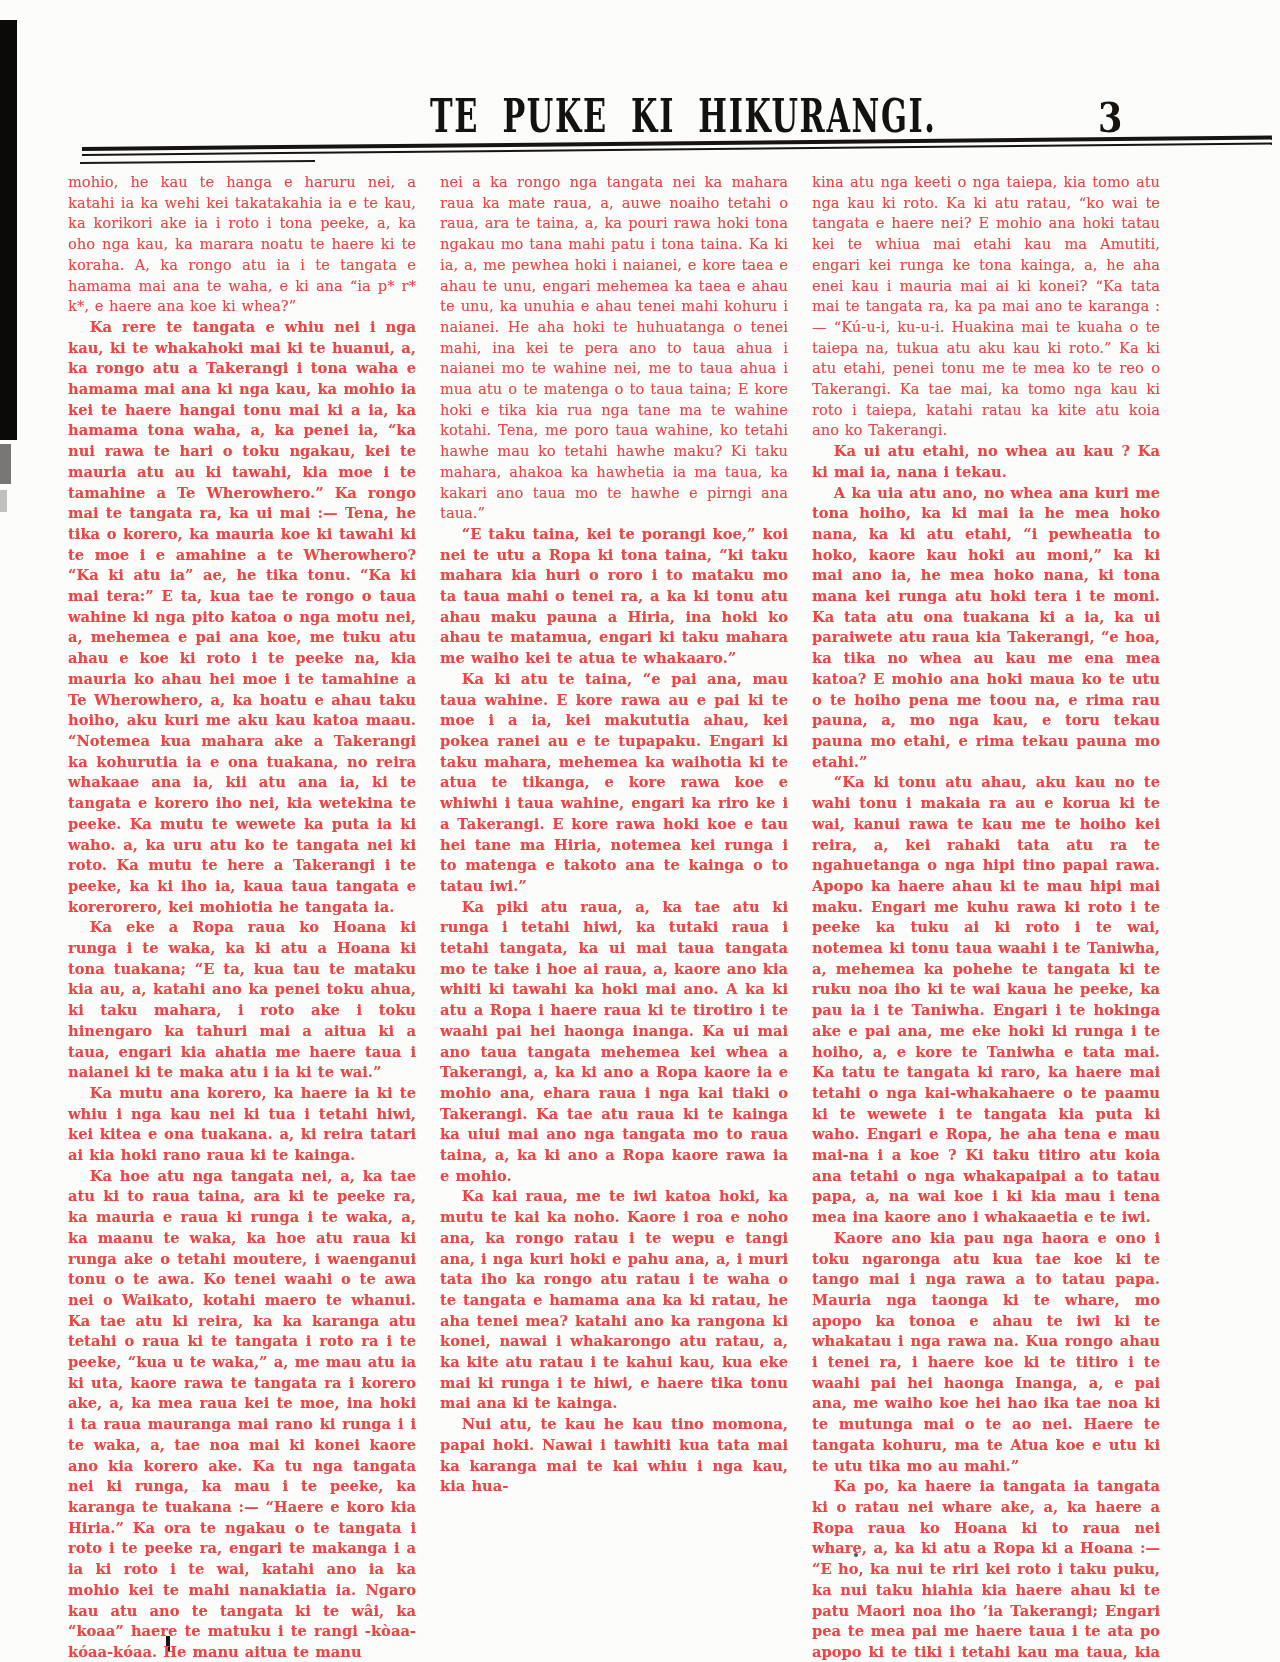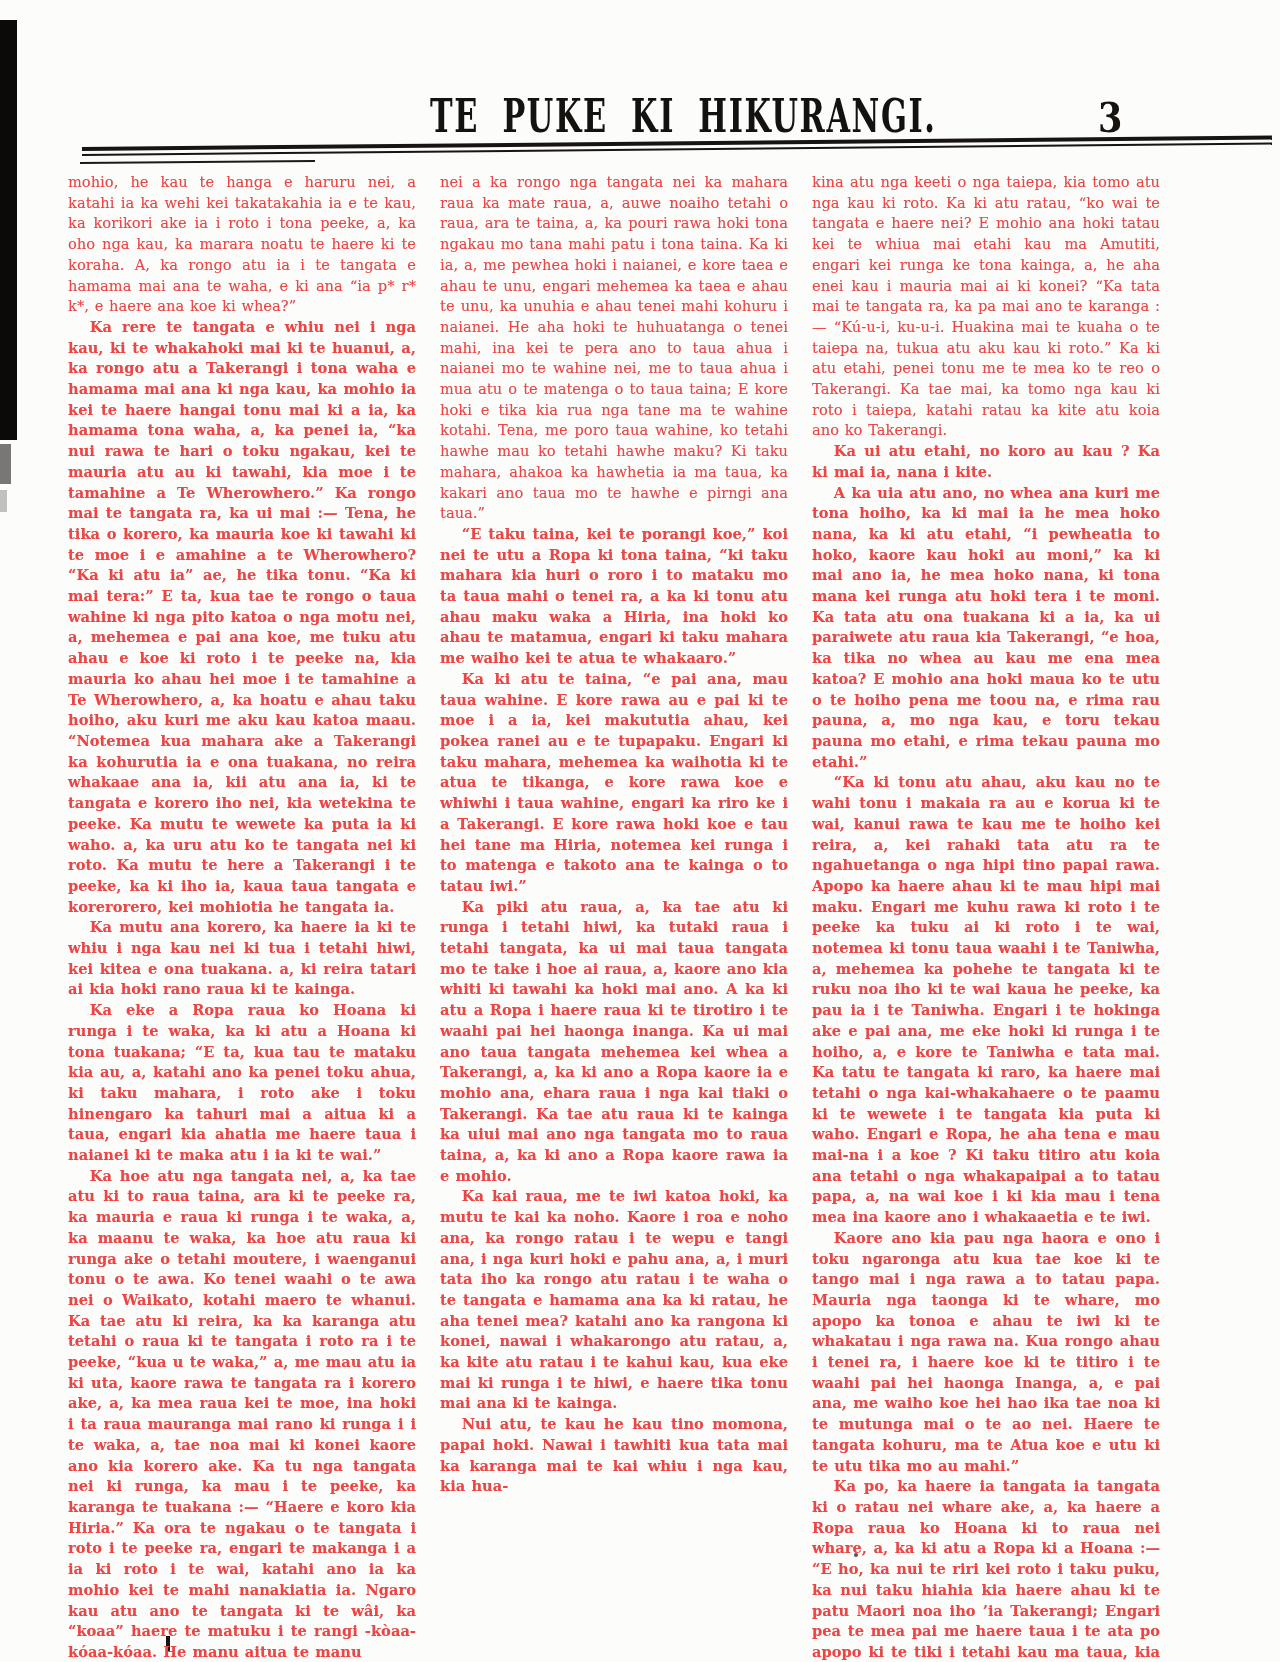--- a/index.html
+++ b/index.html
@@ -107,37 +107,37 @@
     <div class="thick"></div>
     <div class="thin"></div>
   </div>
   <div class="rule-stub"></div>
 
   <main class="columns">
 
     <section class="col">
       <p>mohio, he kau te hanga e haruru nei, a katahi ia ka wehi kei takatakahia ia e te kau, ka korikori ake ia i roto i tona peeke, a, ka oho nga kau, ka marara noatu te haere ki te koraha. A, ka rongo atu ia i te tangata e hamama mai ana te waha, e ki ana “ia p* r* k*, e haere ana koe ki whea?”</p>
       <p class="indent">Ka rere te tangata e whiu nei i nga kau, ki te whakahoki mai ki te huanui, a, ka rongo atu a Takerangi i tona waha e hamama mai ana ki nga kau, ka mohio ia kei te haere hangai tonu mai ki a ia, ka hamama tona waha, a, ka penei ia, “ka nui rawa te hari o toku ngakau, kei te mauria atu au ki tawahi, kia moe i te tamahine a Te Wherowhero.” Ka rongo mai te tangata ra, ka ui mai :— Tena, he tika o korero, ka mauria koe ki tawahi ki te moe i e amahine a te Wherowhero? “Ka ki atu ia” ae, he tika tonu. “Ka ki mai tera:” E ta, kua tae te rongo o taua wahine ki nga pito katoa o nga motu nei, a, mehemea e pai ana koe, me tuku atu ahau e koe ki roto i te peeke na, kia mauria ko ahau hei moe i te tamahine a Te Wherowhero, a, ka hoatu e ahau taku hoiho, aku kuri me aku kau katoa maau. “Notemea kua mahara ake a Takerangi ka kohurutia ia e ona tuakana, no reira whakaae ana ia, kii atu ana ia, ki te tangata e korero iho nei, kia wetekina te peeke. Ka mutu te wewete ka puta ia ki waho. a, ka uru atu ko te tangata nei ki roto. Ka mutu te here a Takerangi i te peeke, ka ki iho ia, kaua taua tangata e korerorero, kei mohiotia he tangata ia.</p>
+      <p class="indent">Ka eke a Ropa raua ko Hoana ki runga i te waka, ka ki atu a Hoana ki tona tuakana; “E ta, kua tau te mataku kia au, a, katahi ano ka penei toku ahua, ki taku mahara, i roto ake i toku hinengaro ka tahuri mai a aitua ki a taua, engari kia ahatia me haere taua i naianei ki te maka atu i ia ki te wai.”</p>
       <p class="indent">Ka mutu ana korero, ka haere ia ki te whiu i nga kau nei ki tua i tetahi hiwi, kei kitea e ona tuakana. a, ki reira tatari ai kia hoki rano raua ki te kainga.</p>
-      <p class="indent">Ka eke a Ropa raua ko Hoana ki runga i te waka, ka ki atu a Hoana ki tona tuakana; “E ta, kua tau te mataku kia au, a, katahi ano ka penei toku ahua, ki taku mahara, i roto ake i toku hinengaro ka tahuri mai a aitua ki a taua, engari kia ahatia me haere taua i naianei ki te maka atu i ia ki te wai.”</p>
       <p class="indent">Ka hoe atu nga tangata nei, a, ka tae atu ki to raua taina, ara ki te peeke ra, ka mauria e raua ki runga i te waka, a, ka maanu te waka, ka hoe atu raua ki runga ake o tetahi moutere, i waenganui tonu o te awa. Ko tenei waahi o te awa nei o Waikato, kotahi maero te whanui. Ka tae atu ki reira, ka ka karanga atu tetahi o raua ki te tangata i roto ra i te peeke, “kua u te waka,” a, me mau atu ia ki uta, kaore rawa te tangata ra i korero ake, a, ka mea raua kei te moe, ina hoki i ta raua mauranga mai rano ki runga i i te waka, a, tae noa mai ki konei kaore ano kia korero ake. Ka tu nga tangata nei ki runga, ka mau i te peeke, ka karanga te tuakana :— “Haere e koro kia Hiria.” Ka ora te ngakau o te tangata i roto i te peeke ra, engari te makanga i a ia ki roto i te wai, katahi ano ia ka mohio kei te mahi nanakiatia ia. Ngaro kau atu ano te tangata ki te wâi, ka “koaa” haere te matuku i te rangi -kòaa-kóaa-kóaa. He manu aitua te manu</p>
     </section>
 
     <section class="col">
       <p>nei a ka rongo nga tangata nei ka mahara raua ka mate raua, a, auwe noaiho tetahi o raua, ara te taina, a, ka pouri rawa hoki tona ngakau mo tana mahi patu i tona taina. Ka ki ia, a, me pewhea hoki i naianei, e kore taea e ahau te unu, engari mehemea ka taea e ahau te unu, ka unuhia e ahau tenei mahi kohuru i naianei. He aha hoki te huhuatanga o tenei mahi, ina kei te pera ano to taua ahua i naianei mo te wahine nei, me to taua ahua i mua atu o te matenga o to taua taina; E kore hoki e tika kia rua nga tane ma te wahine kotahi. Tena, me poro taua wahine, ko tetahi hawhe mau ko tetahi hawhe maku? Ki taku mahara, ahakoa ka hawhetia ia ma taua, ka kakari ano taua mo te hawhe e pirngi ana taua.”</p>
-      <p class="indent">“E taku taina, kei te porangi koe,” koi nei te utu a Ropa ki tona taina, “ki taku mahara kia huri o roro i to mataku mo ta taua mahi o tenei ra, a ka ki tonu atu ahau maku waka a Hiria, ina hoki ko ahau te matamua, engari ki taku mahara me waiho kei te atua te whakaaro.”</p>
+      <p class="indent">“E taku taina, kei te porangi koe,” koi nei te utu a Ropa ki tona taina, “ki taku mahara kia huri o roro i to mataku mo ta taua mahi o tenei ra, a ka ki tonu atu ahau maku pauna a Hiria, ina hoki ko ahau te matamua, engari ki taku mahara me waiho kei te atua te whakaaro.”</p>
       <p class="indent">Ka ki atu te taina, “e pai ana, mau taua wahine. E kore rawa au e pai ki te moe i a ia, kei makututia ahau, kei pokea ranei au e te tupapaku. Engari ki taku mahara, mehemea ka waihotia ki te atua te tikanga, e kore rawa koe e whiwhi i taua wahine, engari ka riro ke i a Takerangi. E kore rawa hoki koe e tau hei tane ma Hiria, notemea kei runga i to matenga e takoto ana te kainga o to tatau iwi.”</p>
       <p class="indent">Ka piki atu raua, a, ka tae atu ki runga i tetahi hiwi, ka tutaki raua i tetahi tangata, ka ui mai taua tangata mo te take i hoe ai raua, a, kaore ano kia whiti ki tawahi ka hoki mai ano. A ka ki atu a Ropa i haere raua ki te tirotiro i te waahi pai hei haonga inanga. Ka ui mai ano taua tangata mehemea kei whea a Takerangi, a, ka ki ano a Ropa kaore ia e mohio ana, ehara raua i nga kai tiaki o Takerangi. Ka tae atu raua ki te kainga ka uiui mai ano nga tangata mo to raua taina, a, ka ki ano a Ropa kaore rawa ia e mohio.</p>
       <p class="indent">Ka kai raua, me te iwi katoa hoki, ka mutu te kai ka noho. Kaore i roa e noho ana, ka rongo ratau i te wepu e tangi ana, i nga kuri hoki e pahu ana, a, i muri tata iho ka rongo atu ratau i te waha o te tangata e hamama ana ka ki ratau, he aha tenei mea? katahi ano ka rangona ki konei, nawai i whakarongo atu ratau, a, ka kite atu ratau i te kahui kau, kua eke mai ki runga i te hiwi, e haere tika tonu mai ana ki te kainga.</p>
       <p class="indent">Nui atu, te kau he kau tino momona, papai hoki. Nawai i tawhiti kua tata mai ka karanga mai te kai whiu i nga kau, kia hua-</p>
     </section>
 
     <section class="col">
       <p>kina atu nga keeti o nga taiepa, kia tomo atu nga kau ki roto. Ka ki atu ratau, “ko wai te tangata e haere nei? E mohio ana hoki tatau kei te whiua mai etahi kau ma Amutiti, engari kei runga ke tona kainga, a, he aha enei kau i mauria mai ai ki konei? “Ka tata mai te tangata ra, ka pa mai ano te karanga :— “Kú-u-i, ku-u-i. Huakina mai te kuaha o te taiepa na, tukua atu aku kau ki roto.” Ka ki atu etahi, penei tonu me te mea ko te reo o Takerangi. Ka tae mai, ka tomo nga kau ki roto i taiepa, katahi ratau ka kite atu koia ano ko Takerangi.</p>
-      <p class="indent">Ka ui atu etahi, no koro au kau ? Ka ki mai ia, nana i kite.</p>
+      <p class="indent">Ka ui atu etahi, no whea au kau ? Ka ki mai ia, nana i tekau.</p>
       <p class="indent">A ka uia atu ano, no whea ana kuri me tona hoiho, ka ki mai ia he mea hoko nana, ka ki atu etahi, “i pewheatia to hoko, kaore kau hoki au moni,” ka ki mai ano ia, he mea hoko nana, ki tona mana kei runga atu hoki tera i te moni. Ka tata atu ona tuakana ki a ia, ka ui paraiwete atu raua kia Takerangi, “e hoa, ka tika no whea au kau me ena mea katoa? E mohio ana hoki maua ko te utu o te hoiho pena me toou na, e rima rau pauna, a, mo nga kau, e toru tekau pauna mo etahi, e rima tekau pauna mo etahi.”</p>
       <p class="indent">“Ka ki tonu atu ahau, aku kau no te wahi tonu i makaia ra au e korua ki te wai, kanui rawa te kau me te hoiho kei reira, a, kei rahaki tata atu ra te ngahuetanga o nga hipi tino papai rawa. Apopo ka haere ahau ki te mau hipi mai maku. Engari me kuhu rawa ki roto i te peeke ka tuku ai ki roto i te wai, notemea ki tonu taua waahi i te Taniwha, a, mehemea ka pohehe te tangata ki te ruku noa iho ki te wai kaua he peeke, ka pau ia i te Taniwha. Engari i te hokinga ake e pai ana, me eke hoki ki runga i te hoiho, a, e kore te Taniwha e tata mai. Ka tatu te tangata ki raro, ka haere mai tetahi o nga kai-whakahaere o te paamu ki te wewete i te tangata kia puta ki waho. Engari e Ropa, he aha tena e mau mai-na i a koe ? Ki taku titiro atu koia ana tetahi o nga whakapaipai a to tatau papa, a, na wai koe i ki kia mau i tena mea ina kaore ano i whakaaetia e te iwi.</p>
       <p class="indent">Kaore ano kia pau nga haora e ono i toku ngaronga atu kua tae koe ki te tango mai i nga rawa a to tatau papa. Mauria nga taonga ki te whare, mo apopo ka tonoa e ahau te iwi ki te whakatau i nga rawa na. Kua rongo ahau i tenei ra, i haere koe ki te titiro i te waahi pai hei haonga Inanga, a, e pai ana, me waiho koe hei hao ika tae noa ki te mutunga mai o te ao nei. Haere te tangata kohuru, ma te Atua koe e utu ki te utu tika mo au mahi.”</p>
       <p class="indent">Ka po, ka haere ia tangata ia tangata ki o ratau nei whare ake, a, ka haere a Ropa raua ko Hoana ki to raua nei whare, a, ka ki atu a Ropa ki a Hoana :— “E ho, ka nui te riri kei roto i taku puku, ka nui taku hiahia kia haere ahau ki te patu Maori noa iho ’ia Takerangi; Engari pea te mea pai me haere taua i te ata po apopo ki te tiki i tetahi kau ma taua, kia tae kau ake to taua taina kua riro mai i a taua nga kau papai.”</p>
     </section>
 
   </main>
 </div>
 
 </body></html>

